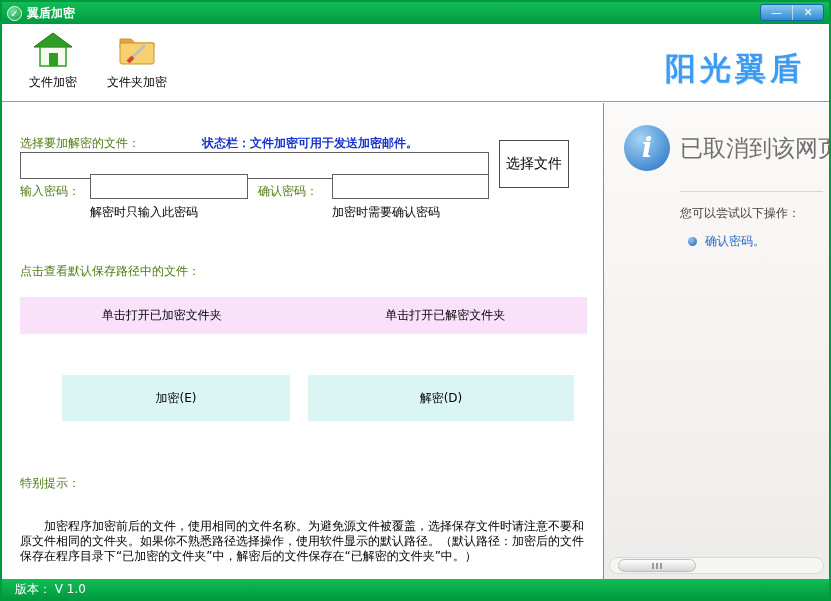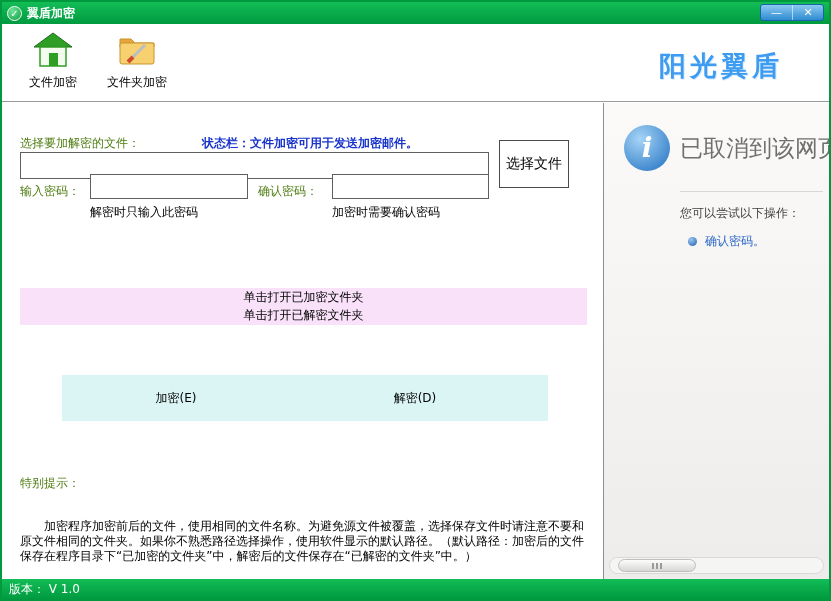--- a/index.html
+++ b/index.html
@@ -39,21 +39,21 @@
   .toolbar {
     position:absolute; top:22px; left:0; right:0; height:78px;
     background:#fff; border-bottom:1px solid #9a9a9a;
   }
   .tool-item { position:absolute; top:8px; text-align:center; cursor:pointer; }
   .tool-item .ticon { display:block; margin:0 auto; }
   .tool-label { display:block; margin-top:6px; font-size:12px; color:#000; }
   .tool-file { left:14px; width:74px; }
   .tool-folder { left:92px; width:86px; }
   .logo {
-    position:absolute; right:46px; top:24px; font-size:27px; font-weight:bold;
+    position:absolute; right:24px; top:24px; font-size:31px; font-weight:bold;
     color:var(--logo-blue,#3d9bf0); letter-spacing:4px;
     text-shadow:1px 1px 0 #d8ecff;
   }
   
   .content { position:absolute; top:101px; left:0; right:0; bottom:20px; }
   .main { position:absolute; left:0; top:0; width:601px; height:100%; background:#fff; }
   
   .lbl { position:absolute; font-size:12px; color:#4d7c0f; font-weight:normal; white-space:nowrap; }
   .file-label { left:18px; top:32px; }
   .status-text {
@@ -78,34 +78,34 @@
   .confirm-label { left:256px; top:80px; }
   .confirm-input {
     position:absolute; left:330px; top:71px; width:157px; height:25px;
     border:1px solid #5f5f5f; padding:0 4px; font-size:12px; font-family:inherit;
   }
   .hint { position:absolute; font-size:12px; color:#000; white-space:nowrap; }
   .pwd-hint { left:88px; top:101px; }
   .confirm-hint { left:330px; top:101px; }
   .folders-title { left:18px; top:160px; }
   .pink-bar {
-    position:absolute; left:18px; top:185px; width:567px; height:37px;
-    background:var(--pink-bar,#f9e2f9); display:flex;flex-direction:column;
+    position:absolute; left:18px; top:194px; width:567px; height:37px;
+    background:var(--pink-bar,#f9e2f9); display:flex;
   }
   .pink-cell {
     flex:1; display:flex; align-items:center; justify-content:center;
     font-size:12px; color:#000; cursor:pointer;
   }
   .action-btn {
     position:absolute; top:272px; height:46px;
     background:var(--action-cyan,#dbf5f5); border:none; font-size:12px;
     color:#000; font-family:inherit; cursor:pointer;
   }
   .btn-encrypt { left:60px; width:228px; }
-  .btn-decrypt { left:280px; width:266px; }
+  .btn-decrypt { left:306px; width:266px; }
   .tips-title { left:18px; top:372px; }
   .tip { position:absolute; left:18px; width:566px; font-size:12px; line-height:15px; text-indent:2em; }
   .tip1 { top:394px; }
   .tip2 { top:416px; }
   
   .browser {
     position:absolute; left:601px; right:0; top:0; height:100%;
     background:linear-gradient(#fbfaf8,#edecea); border-left:1px solid #8e8e8e;
   }
   .info-circle {
@@ -136,21 +136,21 @@
   }
   .hthumb .grip {
     position:absolute; left:50%; top:3px; transform:translateX(-50%);
     display:flex; gap:2px;
   }
   .hthumb .grip i { width:2px; height:6px; background:#9a9a9a; display:block; }
   
   .statusbar {
     position:absolute; left:0; right:0; bottom:0; height:20px;
     background:linear-gradient(var(--title-green-light,#12bd56), var(--title-green-dark,#009a40));
-    color:#fff; font-size:12px; line-height:20px; padding:0 7px;
+    color:#fff; font-size:12px; line-height:20px; padding:0 13px;
   }
 </style>
 </head>
 <body>
 
 <div class="window">
 
   <div class="titlebar">
     <span class="title-icon">✓</span>
     <span class="title-text">翼盾加密</span>
@@ -189,20 +189,21 @@
       <input class="file-input" type="text" value="" style="">
       <button class="select-file-btn">选择文件</button>
 
       <span class="lbl pwd-label">输入密码：</span>
       <input class="pwd-input" type="text" value="" style="">
       <span class="lbl confirm-label">确认密码：</span>
       <input class="confirm-input" type="text" value="" style="">
       <span class="hint pwd-hint">解密时只输入此密码</span>
       <span class="hint confirm-hint">加密时需要确认密码</span>
 
+      <span class="lbl folders-title">点击查看默认保存路径中的文件：</span>
       <div class="pink-bar">
         <div class="pink-cell">单击打开已加密文件夹</div>
         <div class="pink-cell">单击打开已解密文件夹</div>
       </div>
 
       <button class="action-btn btn-encrypt">加密(E)</button>
       <button class="action-btn btn-decrypt">解密(D)</button>
 
       <span class="lbl tips-title">特别提示：</span>
       <p class="tip tip2">加密程序加密前后的文件，使用相同的文件名称。为避免源文件被覆盖，选择保存文件时请注意不要和原文件相同的文件夹。如果你不熟悉路径选择操作，使用软件显示的默认路径。（默认路径：加密后的文件保存在程序目录下“已加密的文件夹”中，解密后的文件保存在“已解密的文件夹”中。）</p>

